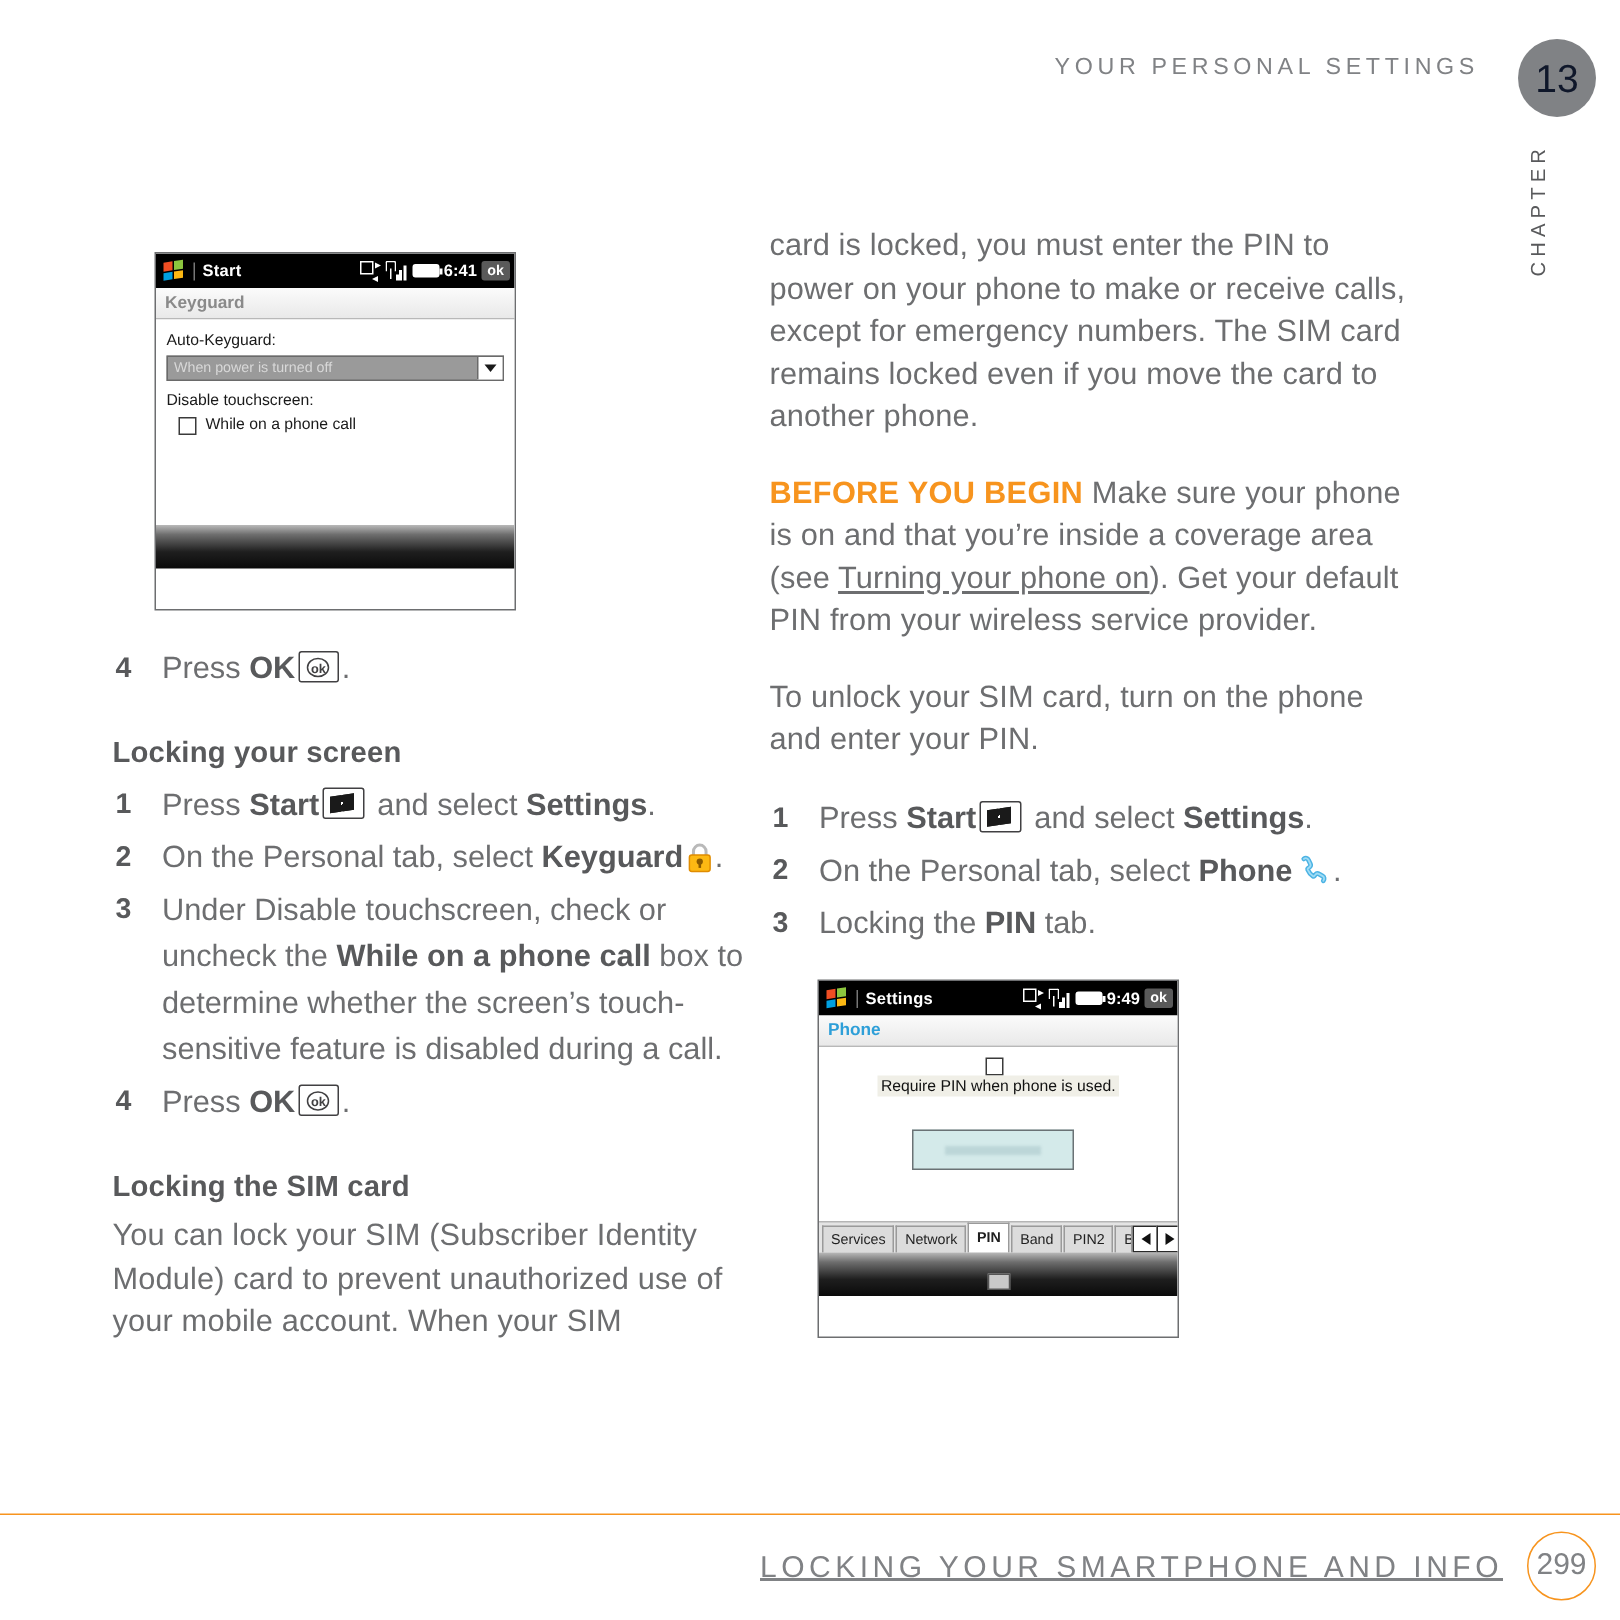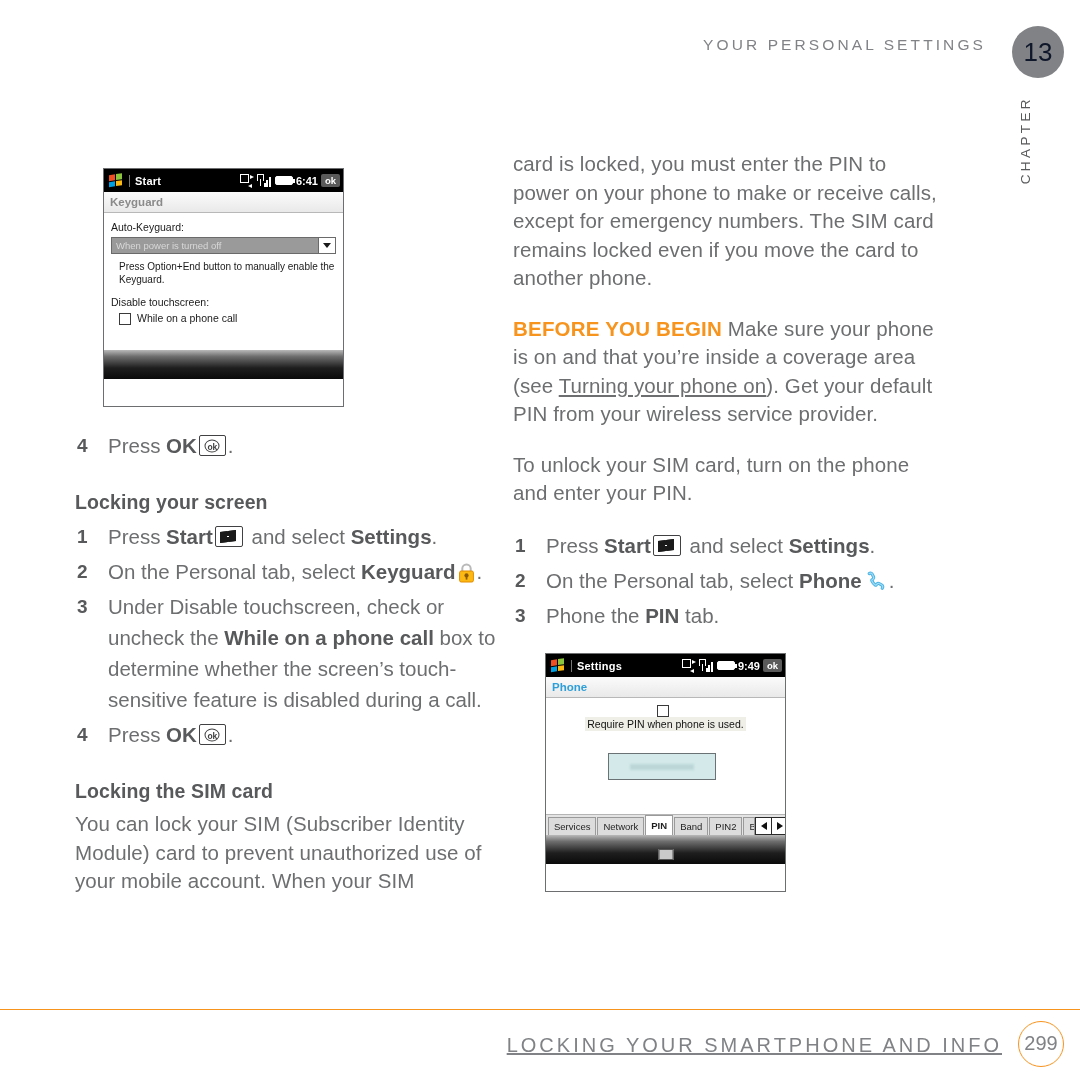--- a/index.html
+++ b/index.html
@@ -574,21 +574,20 @@
   </div>
   <div class="dev-header kg">Keyguard</div>
   <div class="dev-body">
     <div class="dev-label">Auto-Keyguard:</div>
     <div class="dev-dropdown">
       <span class="dd-text">When power is turned off</span>
       <span class="dd-arrow">
           <i></i>
         </span>
     </div>
-    <div class="dev-help">Press Option+End button to manually enable the Keyguard.</div>
     <div class="dev-label">Disable touchscreen:</div>
     <div class="dev-check-row">
       <span class="dev-checkbox"></span>
       <span class="dev-check-label">While on a phone call</span>
     </div>
     <div class="dev-bottombar"></div>
   </div>
 </div>
 
 <div class="col col-left" style="top:430px;">
@@ -645,21 +644,21 @@
     </li>
     <li>
       <span class="num">2</span>
       <span>On the Personal tab, select </span><span class="bold">Phone</span><span class="icon-phone"><svg viewBox="0 0 21 21" width="21" height="21">
             <path d="M4.2 2.6c1.3-.9 2.6-.4 3.1.7l1.3 2.7c.4.9.1 1.6-.7 2.2l-1 .8c-.2.2-.2.4-.1.7.6 1.5 2.1 3.4 3.6 4.4.3.2.5.1.7-.1l.9-1c.6-.7 1.4-.9 2.2-.4l2.6 1.5c1 .6 1.3 1.9.4 3.1" fill="none" stroke="#4cb3e4" stroke-width="3.2" stroke-linecap="round"></path>
             <path d="M4.2 2.6c1.3-.9 2.6-.4 3.1.7l1.3 2.7c.4.9.1 1.6-.7 2.2l-1 .8c-.2.2-.2.4-.1.7.6 1.5 2.1 3.4 3.6 4.4.3.2.5.1.7-.1l.9-1c.6-.7 1.4-.9 2.2-.4l2.6 1.5c1 .6 1.3 1.9.4 3.1" fill="none" stroke="#9fdcf5" stroke-width="1.2" stroke-linecap="round"></path>
           </svg></span><span>.</span>
     </li>
     <li>
       <span class="num">3</span>
-      <span>Phone the </span><span class="bold">PIN</span><span> tab.</span>
+      <span>Locking the </span><span class="bold">PIN</span><span> tab.</span>
     </li>
   </ol>
 </div>
 
 <div class="device device-2">
   <div class="dev-titlebar">
     <span class="winlogo">
         <i></i>
         <i></i>
         <i></i>

